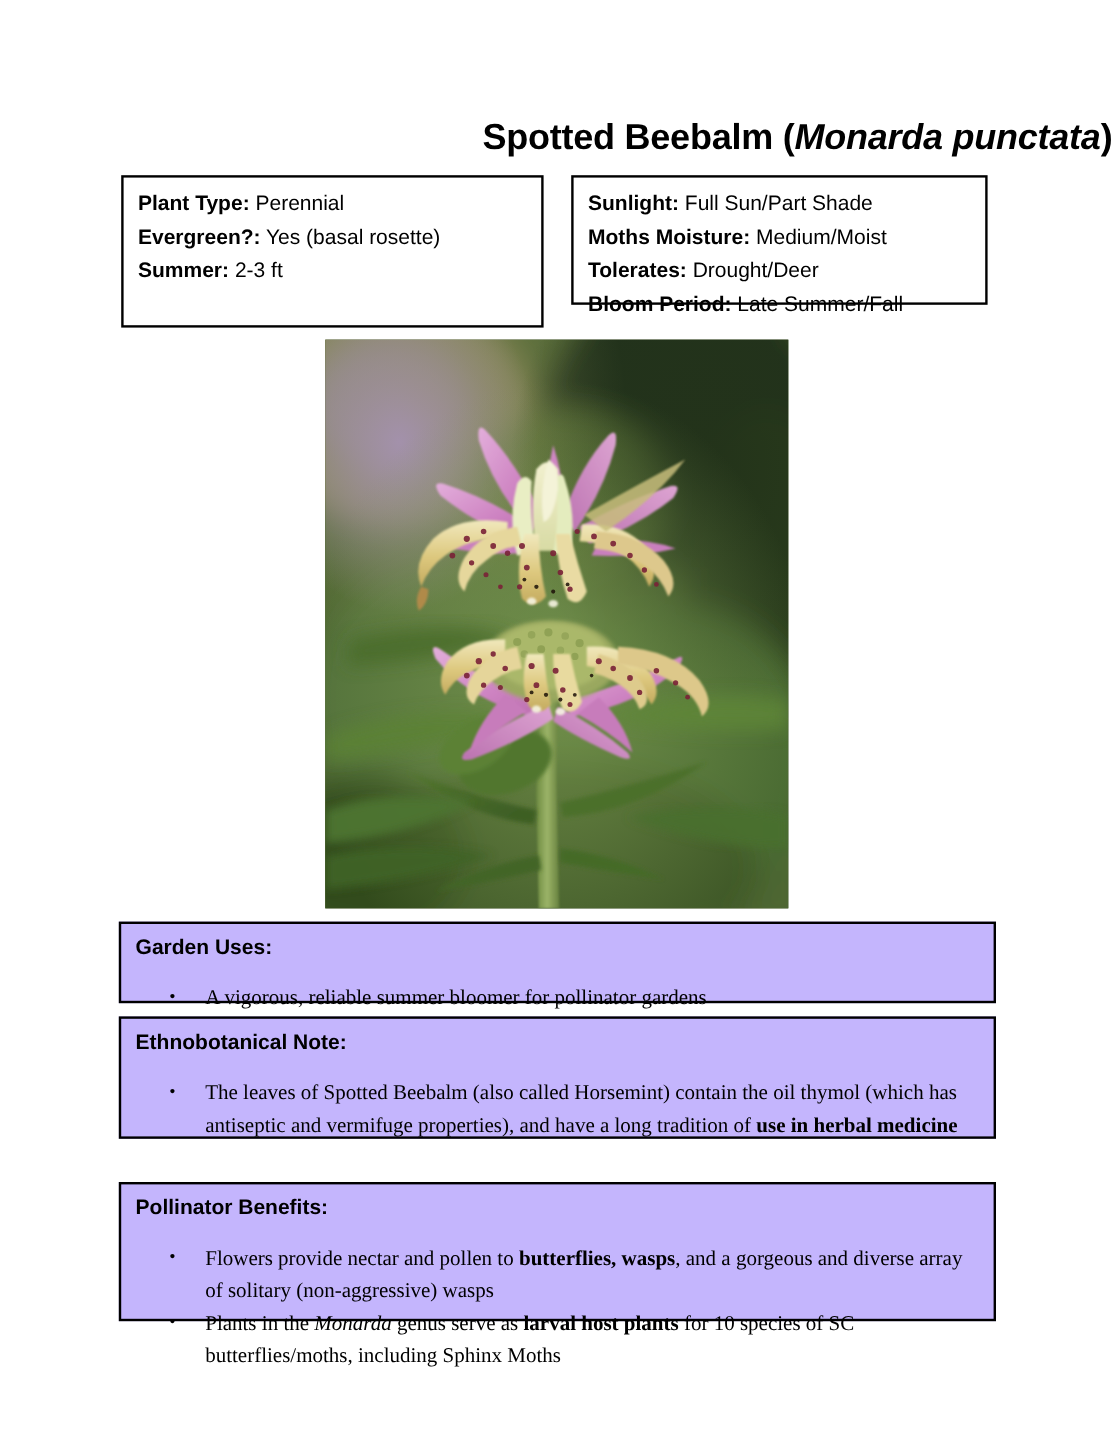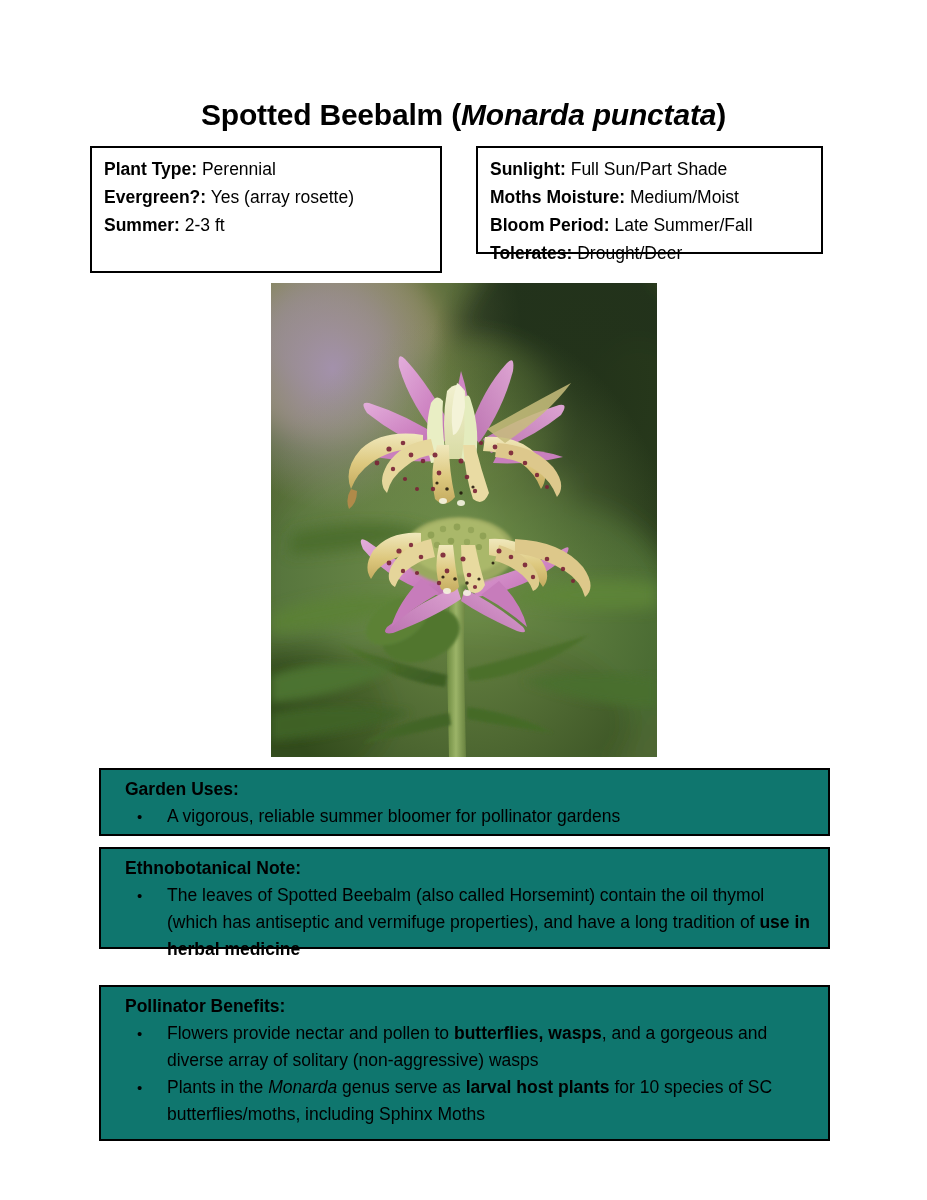--- a/index.html
+++ b/index.html
@@ -21,41 +21,41 @@
     height: 1200px;
     background: #ffffff;
   }
 
   
   .title {
     position: absolute;
     left: 0;
     top: 96px;
     width: 927px;
-    text-align: center;
+    text-align: right;
     font-size: 30px;
     font-weight: bold;
     letter-spacing: -0.2px;
     line-height: 38px;
     white-space: nowrap;
   }
   .title .sci {
     font-style: italic;
   }
 
   
   .fact-box {
     position: absolute;
     border: 2.5px solid #000;
     background: #fff;
     box-sizing: border-box;
     padding: 7px 0 7px 12px;
   }
   #fact-box-left {
-    left: 90px;
+    left: 101px;
     top: 146px;
     width: 352px;
     height: 127px;
   }
   #fact-box-right {
     left: 476px;
     top: 146px;
     width: 347px;
     height: 108px;
   }
@@ -83,38 +83,39 @@
     width: 386px;
     height: 474px;
   }
 
   
   .info-box {
     position: absolute;
     left: 99px;
     width: 731px;
     border: 2.5px solid #000;
-    background: #0f766e;
+    background: #c4b5fd;
     box-sizing: border-box;
-    padding: 6px 10px 8px 24px;
+    padding: 6px 10px 8px 12px;
   }
   #box-garden-uses { top: 768px; height: 68px; }
   #box-ethnobotanical { top: 847px; height: 102px; }
-  #box-pollinator { top: 985px; height: 156px; }
+  #box-pollinator { top: 985px; height: 116px; }
 
   .box-heading {
     font-size: 17.5px;
     font-weight: bold;
     line-height: 26px;
     margin: 0 0 1px 0;
   }
   ul.bullets {
-    margin: 0;
+    margin: 16px;
     padding: 0;
     list-style: none;
+    font-family: Liberation Serif, serif;
   }
   ul.bullets li {
     position: relative;
     padding-left: 42px;
     font-size: 17.5px;
     line-height: 27px;
     margin-bottom: 0;
   }
   ul.bullets li::before {
     content: "\2022";
@@ -136,44 +137,44 @@
     <span>Spotted Beebalm (</span><span class="sci">Monarda punctata</span><span>)</span>
   </div>
 
   <div class="fact-box" id="fact-box-left">
     <div class="fact-line">
       <span class="lbl">Plant Type:</span>
       <span>Perennial</span>
     </div>
     <div class="fact-line">
       <span class="lbl">Evergreen?:</span>
-      <span>Yes (array rosette)</span>
+      <span>Yes (basal rosette)</span>
     </div>
     <div class="fact-line">
       <span class="lbl">Summer:</span>
       <span>2-3 ft</span>
     </div>
   </div>
 
   <div class="fact-box" id="fact-box-right">
     <div class="fact-line">
       <span class="lbl">Sunlight:</span>
       <span>Full Sun/Part Shade</span>
     </div>
     <div class="fact-line">
       <span class="lbl">Moths Moisture:</span>
       <span>Medium/Moist</span>
     </div>
     <div class="fact-line">
+      <span class="lbl">Tolerates:</span>
+      <span>Drought/Deer</span>
+    </div>
+    <div class="fact-line">
       <span class="lbl">Bloom Period:</span>
       <span>Late Summer/Fall</span>
-    </div>
-    <div class="fact-line">
-      <span class="lbl">Tolerates:</span>
-      <span>Drought/Deer</span>
     </div>
   </div>
 
   <div id="plant-photo">
     <svg viewBox="0 0 386 474" xmlns="http://www.w3.org/2000/svg">
       <defs>
         <radialGradient id="bgA" cx="20%" cy="12%" r="45%">
           <stop offset="0%" stop-color="#8d8a5c"></stop>
           <stop offset="100%" stop-color="#6f7a48" stop-opacity="0"></stop>
         </radialGradient>

